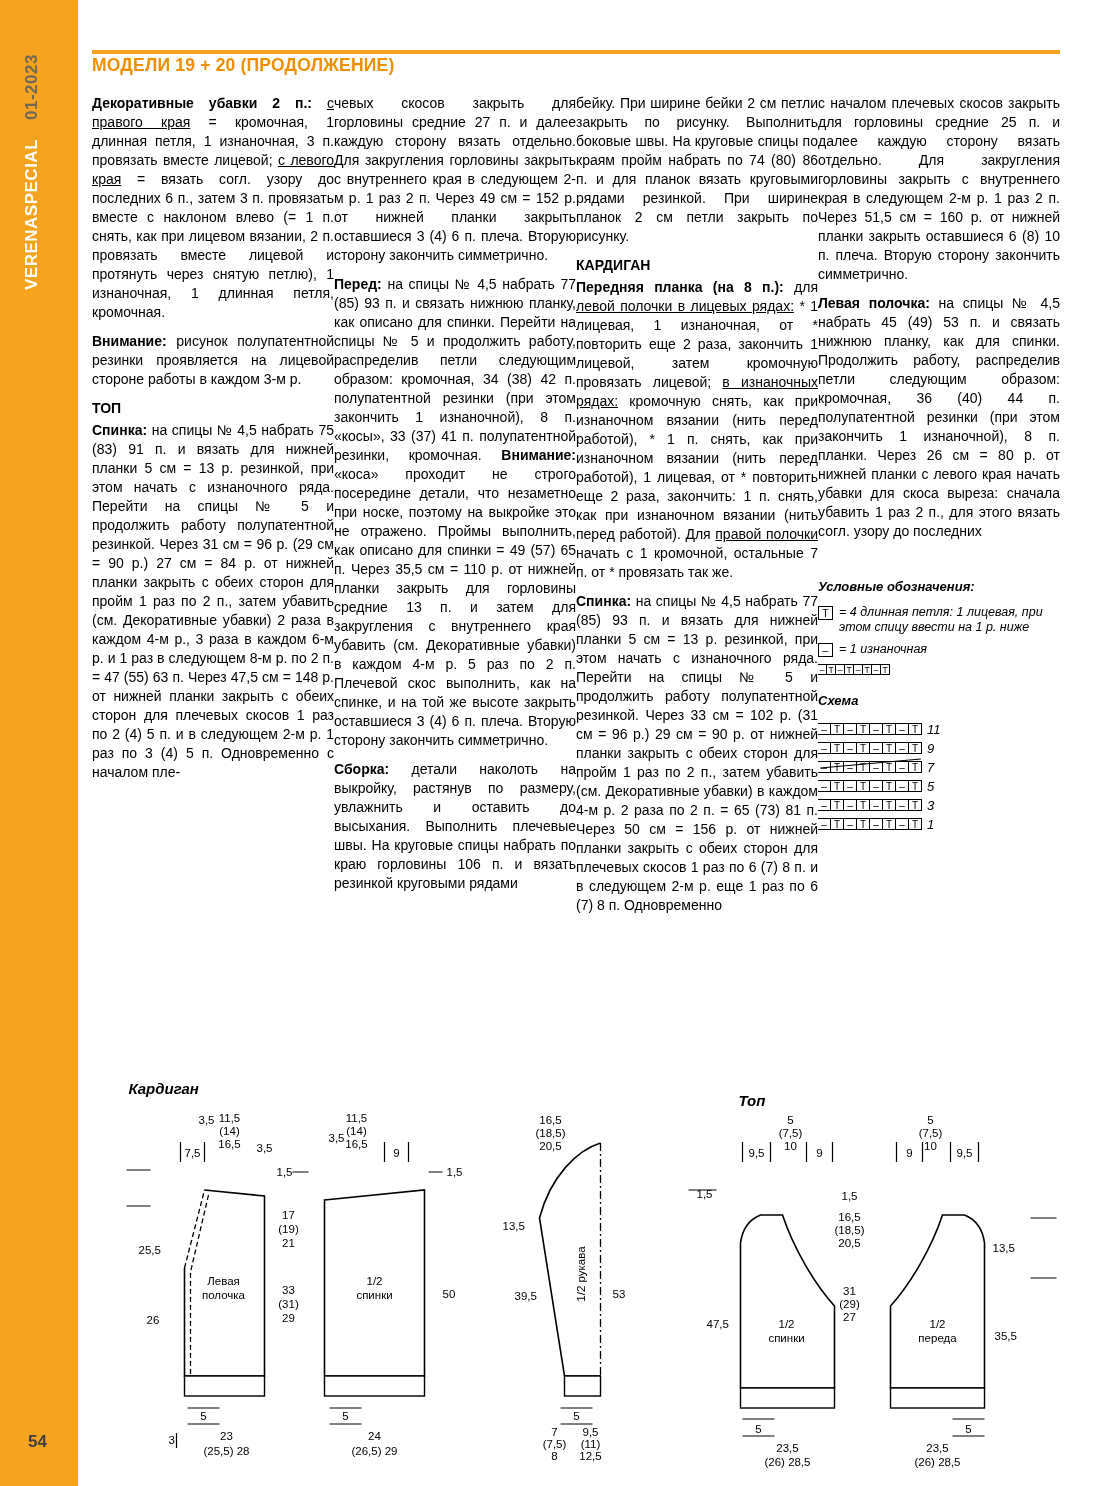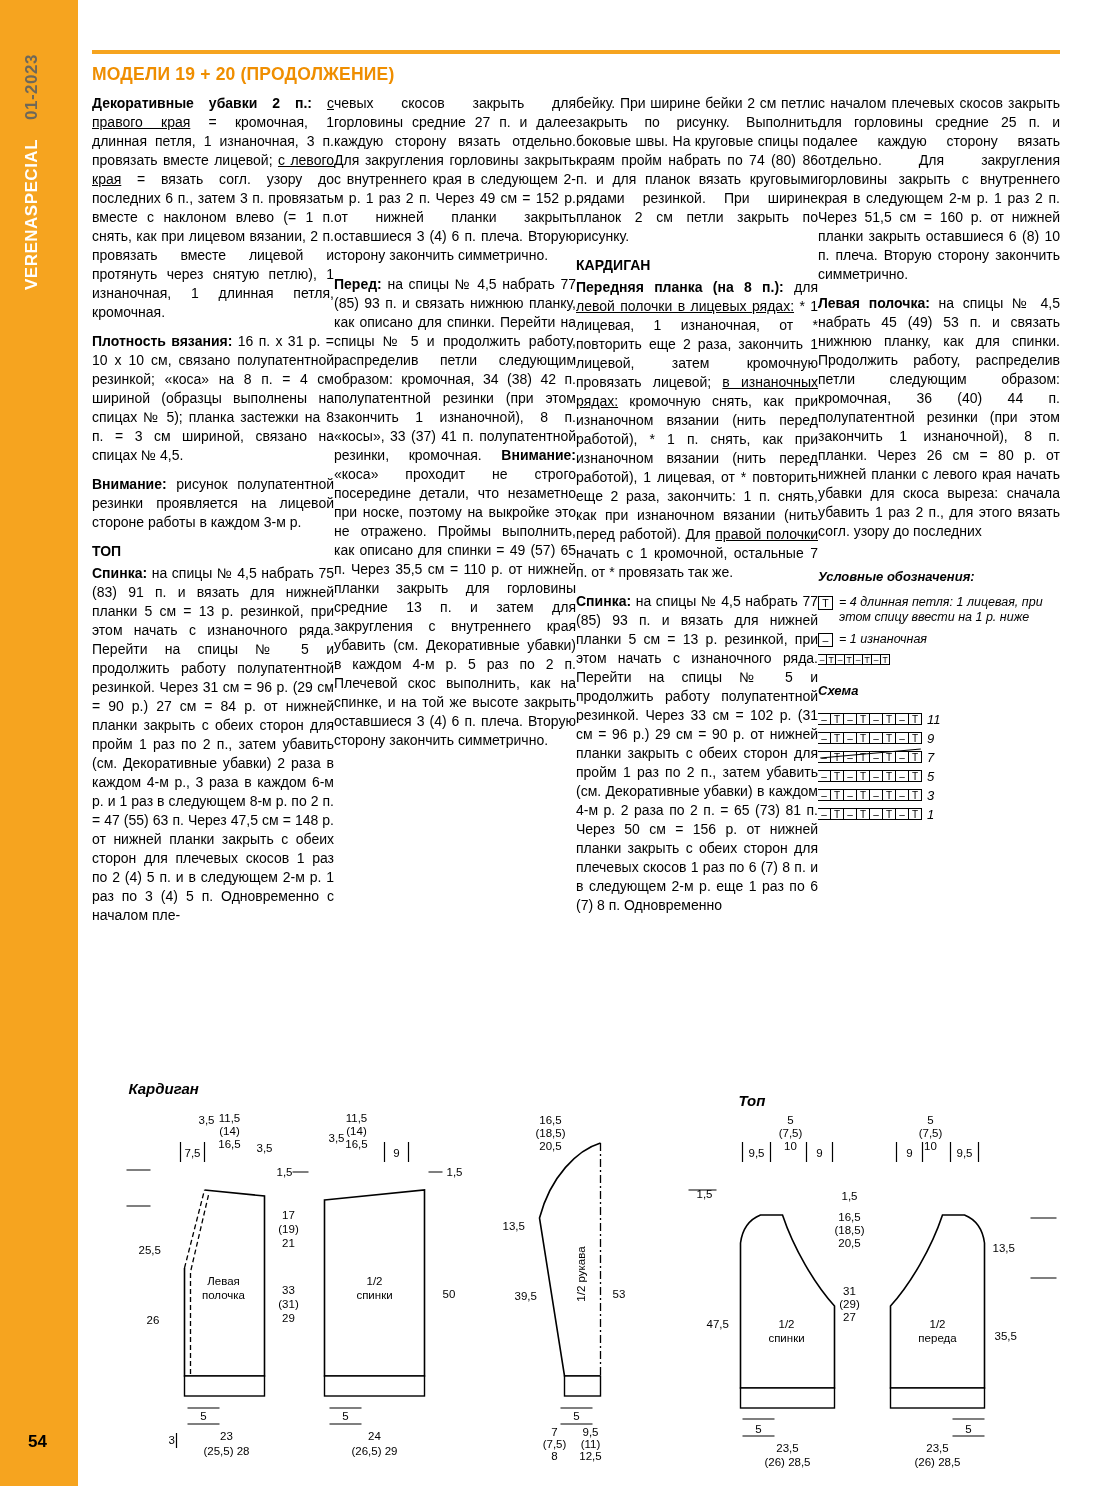--- a/index.html
+++ b/index.html
@@ -5,36 +5,36 @@
   *{box-sizing:border-box}
   html,body{margin:0;padding:0}
   body{font-family:"Liberation Sans",sans-serif;background:#888}
   .page{position:relative;width:1100px;height:1486px;background:#fff;overflow:hidden;margin:0 auto}
 
   
   .sidebar{position:absolute;left:0;top:0;width:78px;height:100%;background:#f6a41f}
   .spine-text{position:absolute;top:30px;left:22px;height:260px;writing-mode:vertical-rl;transform:rotate(180deg);font-size:17px;font-weight:bold;letter-spacing:.5px;white-space:nowrap}
   .spine-text .brand{color:#fff}
   .spine-text .issue{color:#6e6859;margin-top:14px;font-weight:bold}
-  .page-num{position:absolute;left:28px;bottom:34px;font-size:17px;font-weight:bold;color:#000000}
-
-  
-  .header{position:absolute;left:92px;top:50px;width:968px;border-top:4px solid #f6a41f;padding-top:10px}
+  .page-num{position:absolute;left:28px;bottom:34px;font-size:17px;font-weight:bold;color:#404040}
+
+  
+  .header{position:absolute;left:92px;top:50px;width:968px;border-top:4px solid #f6a41f;padding-top:1px}
   .header h1{margin:0;font-size:17.5px;font-weight:bold;color:#ef8e00;letter-spacing:.2px}
 
   
   .content{position:absolute;left:92px;top:94px;width:968px;height:982px;display:grid;grid-template-columns:repeat(4,1fr);}
   .col{overflow:hidden;font-size:14px;line-height:19px;text-align:justify;color:#000}
   .col p{margin:0 0 10px}
   .col p.h{font-weight:bold;margin:2px 0 3px;text-align:left}
   .col b{font-weight:bold}
   .col u{text-decoration:underline}
 
   
-  .legend{margin-top:28px;font-style:italic;font-size:12.5px;line-height:15.5px;text-align:left}
+  .legend{margin-top:38px;font-style:italic;font-size:12.5px;line-height:15.5px;text-align:left}
   .legend-title{font-weight:bold;font-size:13px;margin:0 0 6px}
   .legend-item{display:flex;gap:6px;margin-bottom:6px;align-items:flex-start}
   .sym-box{flex:0 0 auto;display:inline-block;min-width:15px;height:14px;border:1.3px solid #000;font-style:normal;font-size:10.5px;line-height:12px;text-align:center;padding:0 1px;margin-top:1px}
   .cable-sym{flex:0 0 auto;display:flex;margin-top:2px}
   .cable-sym .chart-cell{width:10px;height:11px;font-size:8.5px;line-height:10px}
   .legend-text{flex:1}
 
   
   .chart-block{margin-top:16px;text-align:left}
   .chart-title{font-weight:bold;font-style:italic;font-size:13px;margin:0 0 6px}
@@ -72,29 +72,29 @@
 
   <div class="header">
     <h1>МОДЕЛИ 19 + 20 (ПРОДОЛЖЕНИЕ)</h1>
   </div>
 
   <div class="content">
 
     <div class="col">
       <p><b>Декоративные убавки 2 п.:</b>
         <u>с правого края</u><span> = кромочная, 1 длинная петля, 1 изнаночная, 3 п. провязать вместе лицевой; </span><u>с левого края</u><span> = вязать согл. узору до последних 6 п., затем 3 п. провязать вместе с наклоном влево (= 1 п. снять, как при лицевом вязании, 2 п. провязать вместе лицевой и протянуть через снятую петлю), 1 изнаночная, 1 длинная петля, кромочная.</span></p>
-      <p><b>Плотность вязания:</b><span> 16 п. x 31 р. = 10 x 10 см, связано полупатентной резинкой; «коса» на 8 п. = 4 см шириной (образцы выполнены на спицах № 5); планка застежки на 8 п. = 3 см шириной, связано на спицах № 4,5.</span></p>
       <p><b>Внимание:</b><span> рисунок полупатентной резинки проявляется на лицевой стороне работы в каждом 3-м р.</span></p>
       <p class="h">ТОП</p>
       <p><b>Спинка:</b><span> на спицы № 4,5 набрать 75 (83) 91 п. и вязать для нижней планки 5 см = 13 р. резинкой, при этом начать с изнаночного ряда. Перейти на спицы № 5 и продолжить работу полупатентной резинкой. Через 31 см = 96 р. (29 см = 90 р.) 27 см = 84 р. от нижней планки закрыть с обеих сторон для пройм 1 раз по 2 п., затем убавить (см. Декоративные убавки) 2 раза в каждом 4-м р., 3 раза в каждом 6-м р. и 1 раз в следующем 8-м р. по 2 п. = 47 (55) 63 п. Через 47,5 см = 148 р. от нижней планки закрыть с обеих сторон для плечевых скосов 1 раз по 2 (4) 5 п. и в следующем 2-м р. 1 раз по 3 (4) 5 п. Одновременно с началом пле-</span></p>
     </div>
 
     <div class="col">
       <p><span>чевых скосов закрыть для горловины средние 27 п. и далее каждую сторону вязать отдельно. Для закругления горловины закрыть с внутреннего края в следующем 2-м р. 1 раз 2 п. Через 49 см = 152 р. от нижней планки закрыть оставшиеся 3 (4) 6 п. плеча. Вторую сторону закончить симметрично.</span></p>
       <p><b>Перед:</b><span> на спицы № 4,5 набрать 77 (85) 93 п. и связать нижнюю планку, как описано для спинки. Перейти на спицы № 5 и продолжить работу, распределив петли следующим образом: кромочная, 34 (38) 42 п. полупатентной резинки (при этом закончить 1 изнаночной), 8 п. «косы», 33 (37) 41 п. полупатентной резинки, кромочная. </span><b>Внимание:</b><span> «коса» проходит не строго посередине детали, что незаметно при носке, поэтому на выкройке это не отражено. Проймы выполнить, как описано для спинки = 49 (57) 65 п. Через 35,5 см = 110 р. от нижней планки закрыть для горловины средние 13 п. и затем для закругления с внутреннего края убавить (см. Декоративные убавки) в каждом 4-м р. 5 раз по 2 п. Плечевой скос выполнить, как на спинке, и на той же высоте закрыть оставшиеся 3 (4) 6 п. плеча. Вторую сторону закончить симметрично.</span></p>
+      <p><b>Сборка:</b><span> детали наколоть на выкройку, растянув по размеру, увлажнить и оставить до высыхания. Выполнить плечевые швы. На круговые спицы набрать по краю горловины 106 п. и вязать резинкой круговыми рядами</span></p>
     </div>
 
     <div class="col">
       <p><span>бейку. При ширине бейки 2 см петли закрыть по рисунку. Выполнить боковые швы. На круговые спицы по краям пройм набрать по 74 (80) 86 п. и для планок вязать круговыми рядами резинкой. При ширине планок 2 см петли закрыть по рисунку.</span></p>
       <p class="h">КАРДИГАН</p>
       <p><b>Передняя планка (на 8 п.):</b><span> для </span><u>левой полочки в лицевых рядах:</u><span> * 1 лицевая, 1 изнаночная, от * повторить еще 2 раза, закончить 1 лицевой, затем кромочную провязать лицевой; </span><u>в изнаночных рядах:</u><span> кромочную снять, как при изнаночном вязании (нить перед работой), * 1 п. снять, как при изнаночном вязании (нить перед работой), 1 лицевая, от * повторить еще 2 раза, закончить: 1 п. снять, как при изнаночном вязании (нить перед работой). Для </span><u>правой полочки</u><span> начать с 1 кромочной, остальные 7 п. от * провязать так же.</span></p>
       <p><b>Спинка:</b><span> на спицы № 4,5 набрать 77 (85) 93 п. и вязать для нижней планки 5 см = 13 р. резинкой, при этом начать с изнаночного ряда. Перейти на спицы № 5 и продолжить работу полупатентной резинкой. Через 33 см = 102 р. (31 см = 96 р.) 29 см = 90 р. от нижней планки закрыть с обеих сторон для пройм 1 раз по 2 п., затем убавить (см. Декоративные убавки) в каждом 4-м р. 2 раза по 2 п. = 65 (73) 81 п. Через 50 см = 156 р. от нижней планки закрыть с обеих сторон для плечевых скосов 1 раз по 6 (7) 8 п. и в следующем 2-м р. еще 1 раз по 6 (7) 8 п. Одновременно</span></p>
     </div>
 
     <div class="col">

